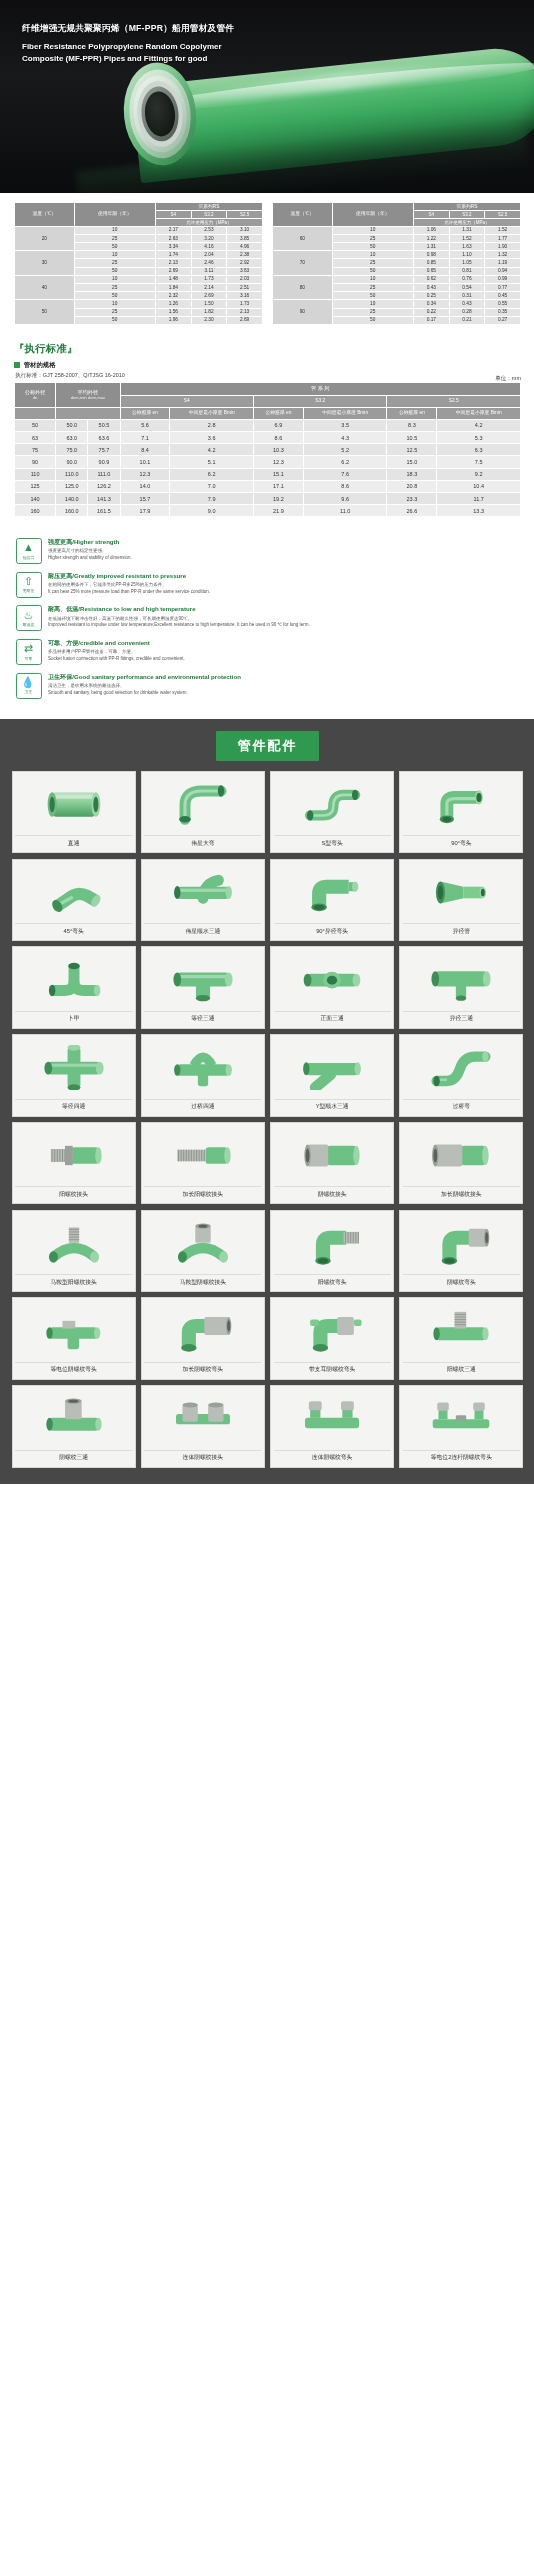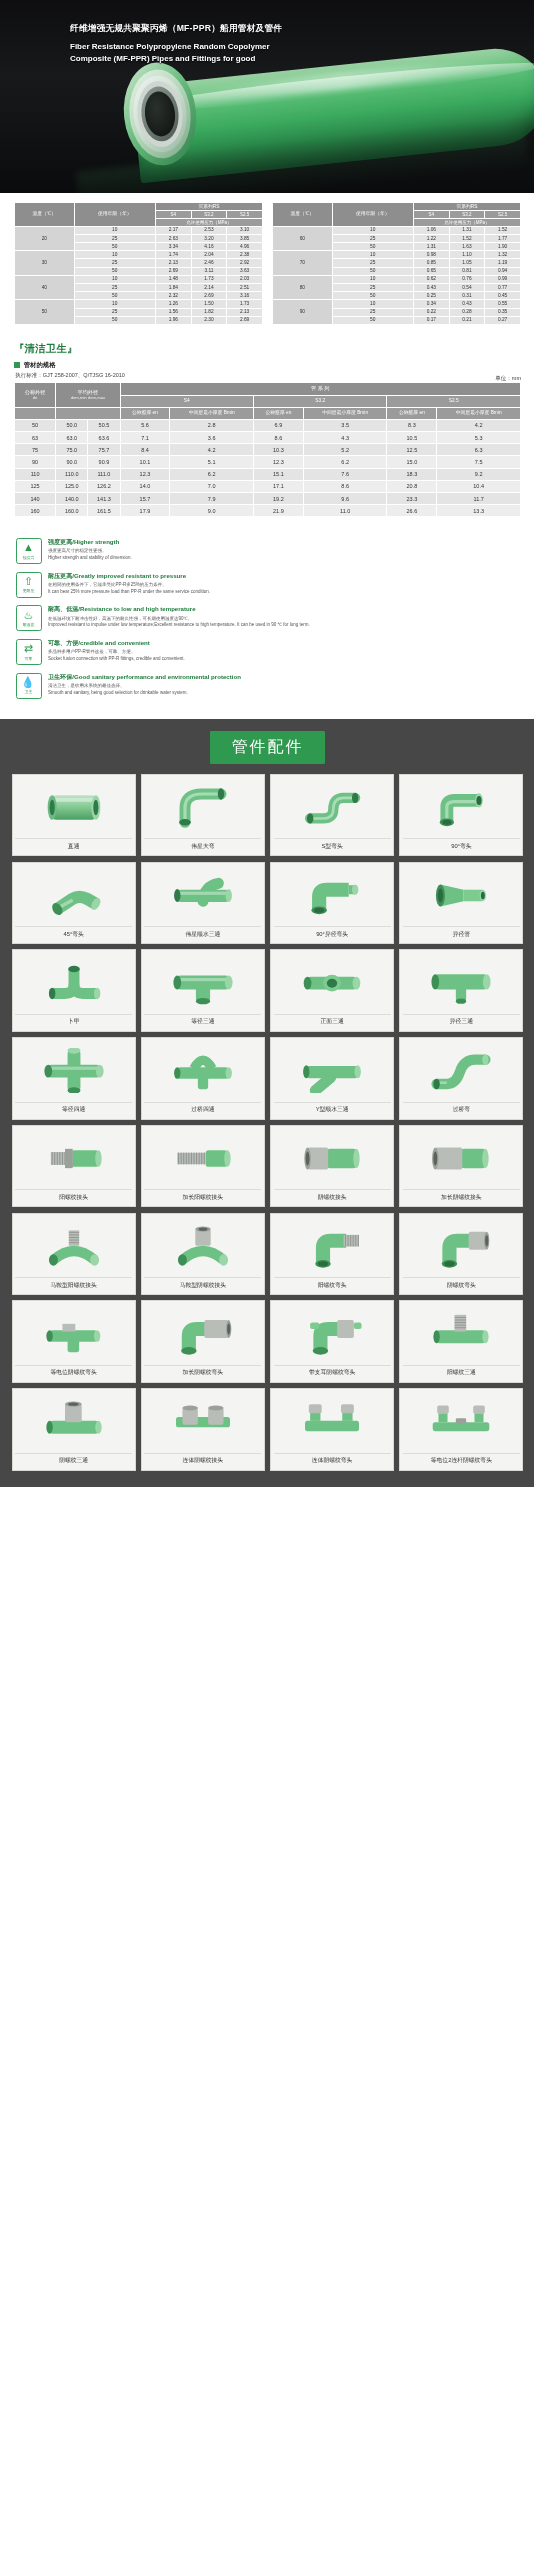--- a/index.html
+++ b/index.html
@@ -17,21 +17,20 @@
     position: relative;
     width: 535px;
     height: 193px;
     background: linear-gradient(180deg,#0e0e10 0%, #17191b 40%, #0a0b0c 100%);
     overflow: hidden;
   }
   .hero-title {
     position: absolute;
     left: 22px; top: 23px;
     z-index: 5;
-    margin-left: 48px;
   }
   .hero-title .cn {
     color:#ffffff;
     font-size: 8.7px;
     font-weight: bold;
     letter-spacing: 0.2px;
     margin-bottom: 5.8px;
     text-shadow: 0 0.6px 1.3px rgba(0,0,0,.8);
   }
   .hero-title .en {
@@ -217,22 +216,22 @@
   
   .fittings{
     background:#474747;
     padding: 11.6px 11.6px 16.7px 11.6px;
   }
   .fit-title-wrap{ text-align:center; margin-bottom: 10.3px; }
   .fit-title{
     display:inline-block;
     background:#2f9a4f;
     color:#fff;
-    font-size: 16px;
-    font-weight: normal;
+    font-size: 13px;
+    font-weight: bold;
     letter-spacing: 1.9px;
     padding: 5.8px 22px;
     border-radius: 1.3px;
   }
   .grid{
     display:grid;
     grid-template-columns: repeat(4, 1fr);
     gap: 5.2px;
   }
   .cell{
@@ -479,21 +478,21 @@
             <td>0.17</td>
             <td>0.21</td>
             <td>0.27</td>
           </tr>
         </tbody>
       </table>
     </div>
   </div>
 
   <div class="spec">
-    <div class="sec-title">『清洁卫生』</div>
+    <div class="sec-title">『执行标准』</div>
     <div class="bullet-row">
       <span class="sq"></span>
       <span class="txt">管材的规格</span>
     </div>
     <div class="std-line">执行标准：GJT 258-2007、Q/TJSG 16-2010</div>
     <div class="unit-line">单位：mm</div>
 
     <table class="spec-tab">
       <thead>
         <tr>

